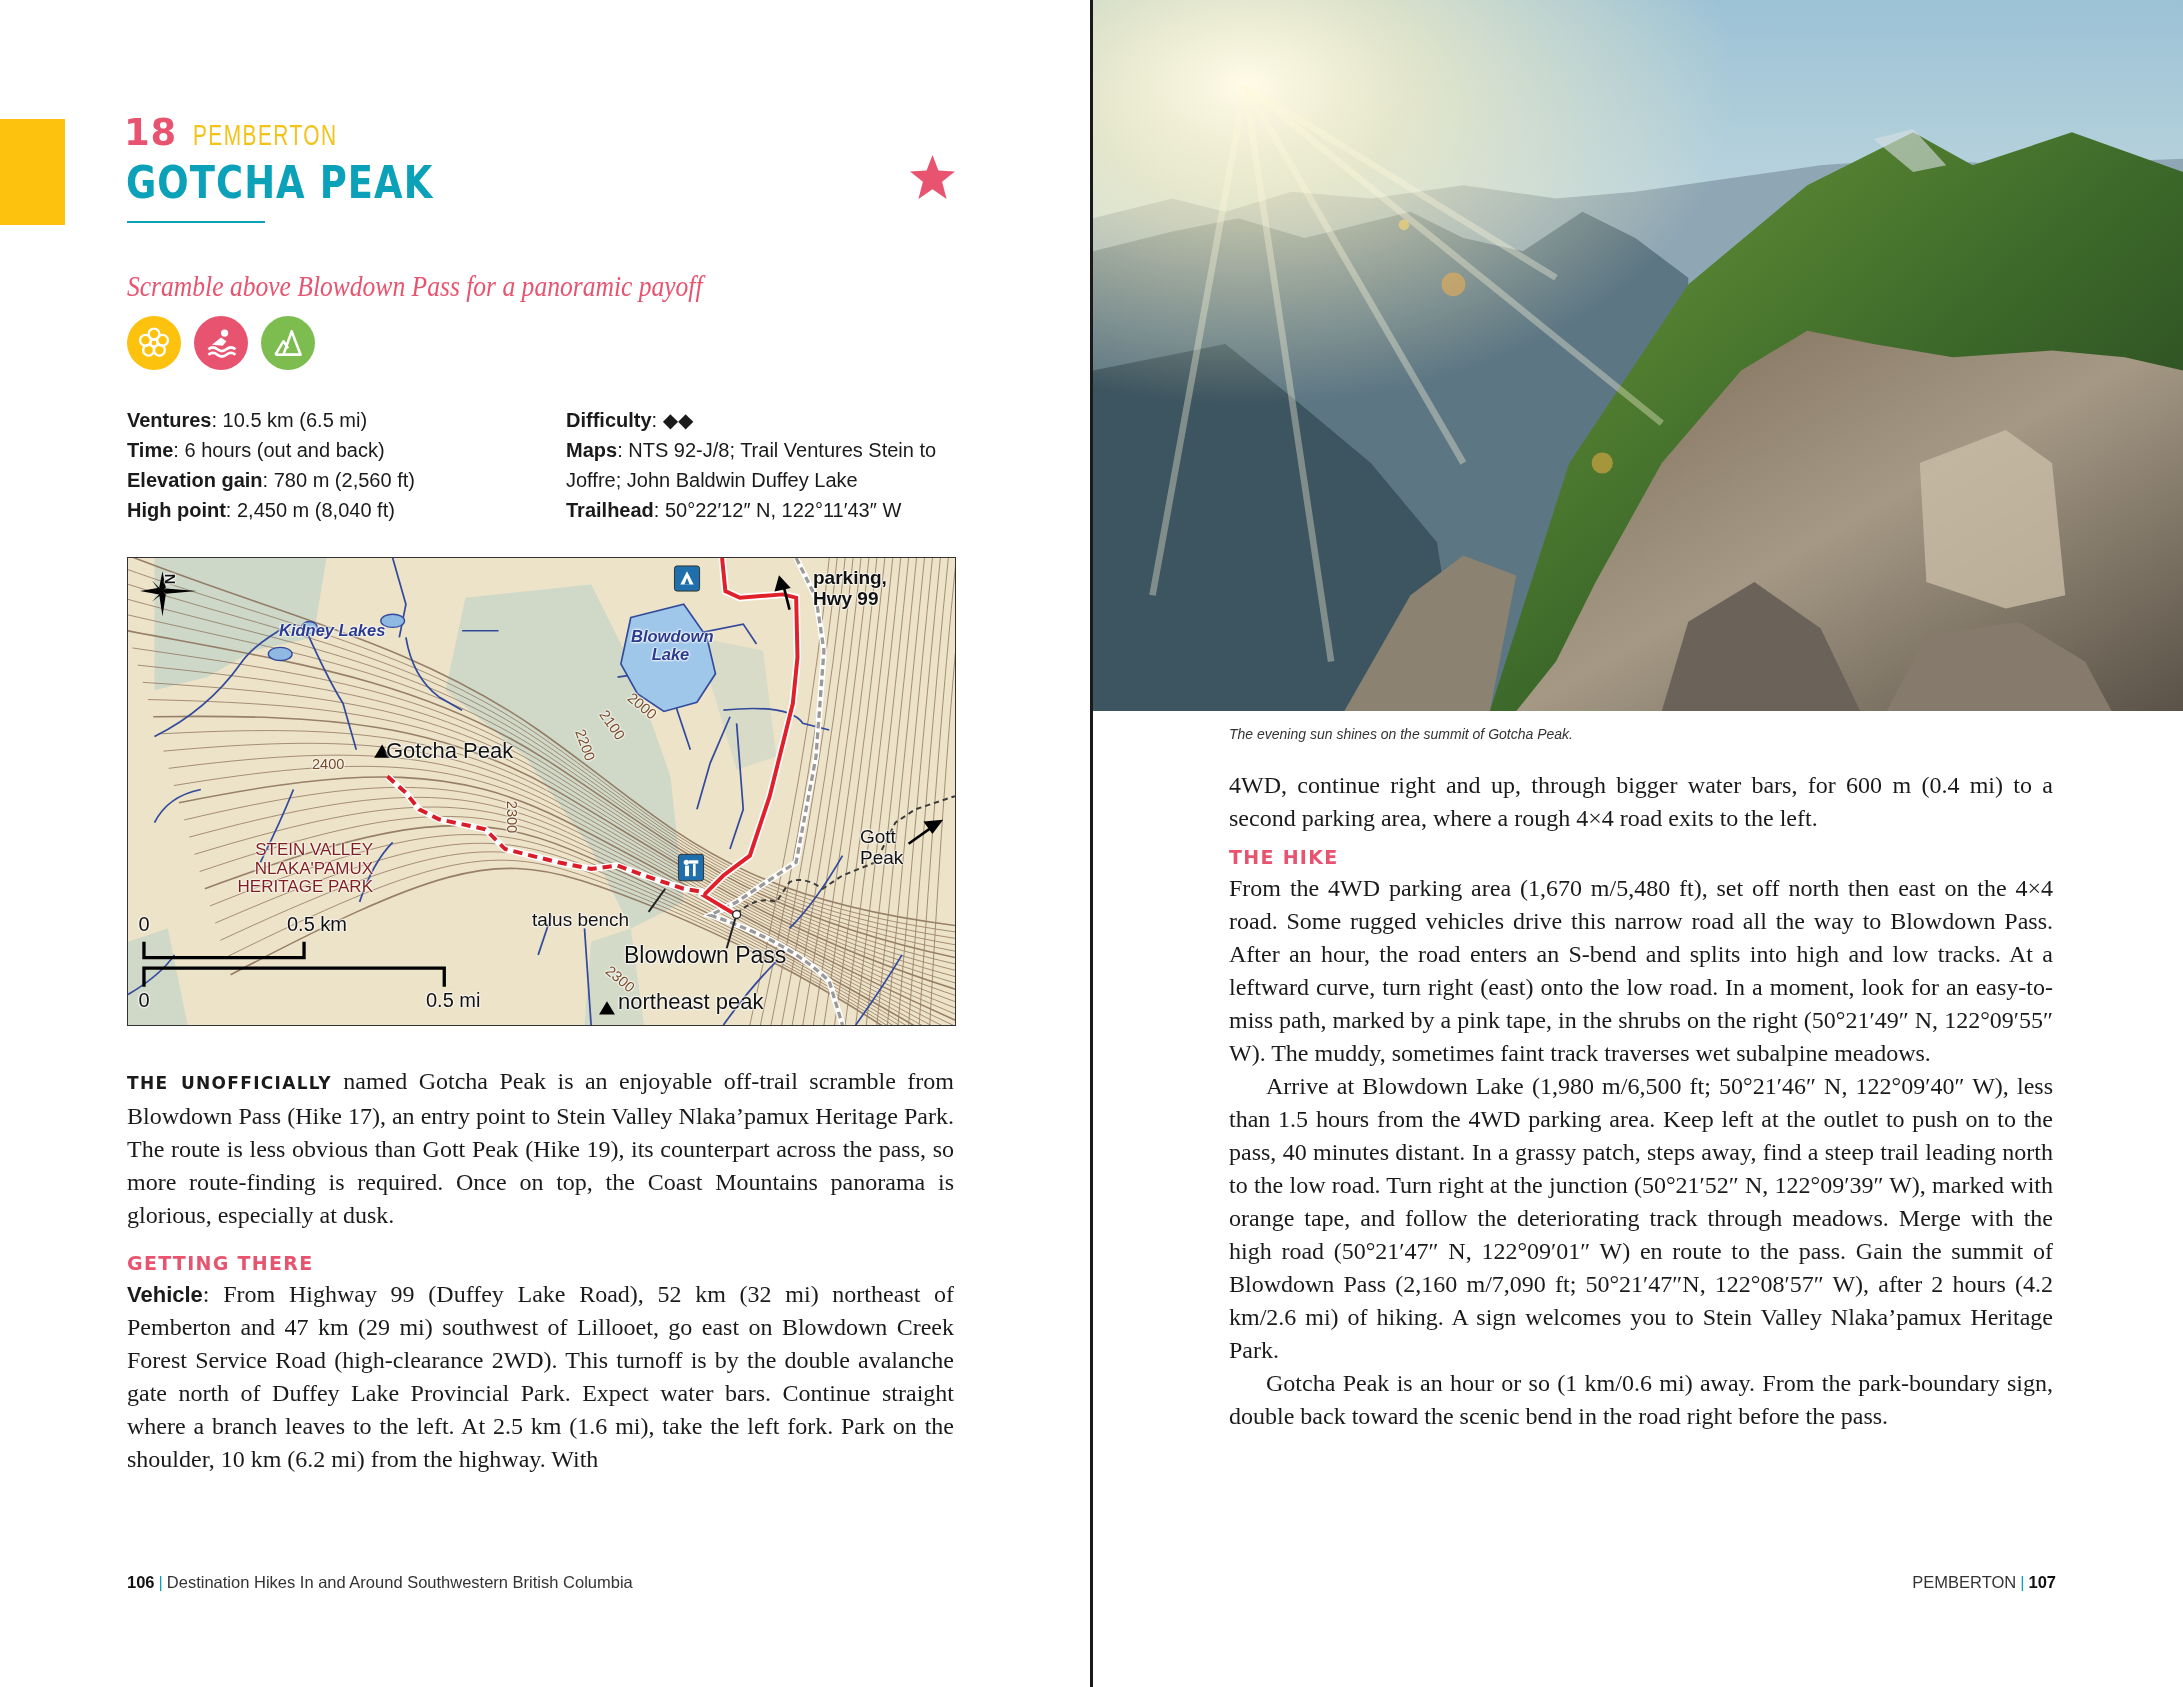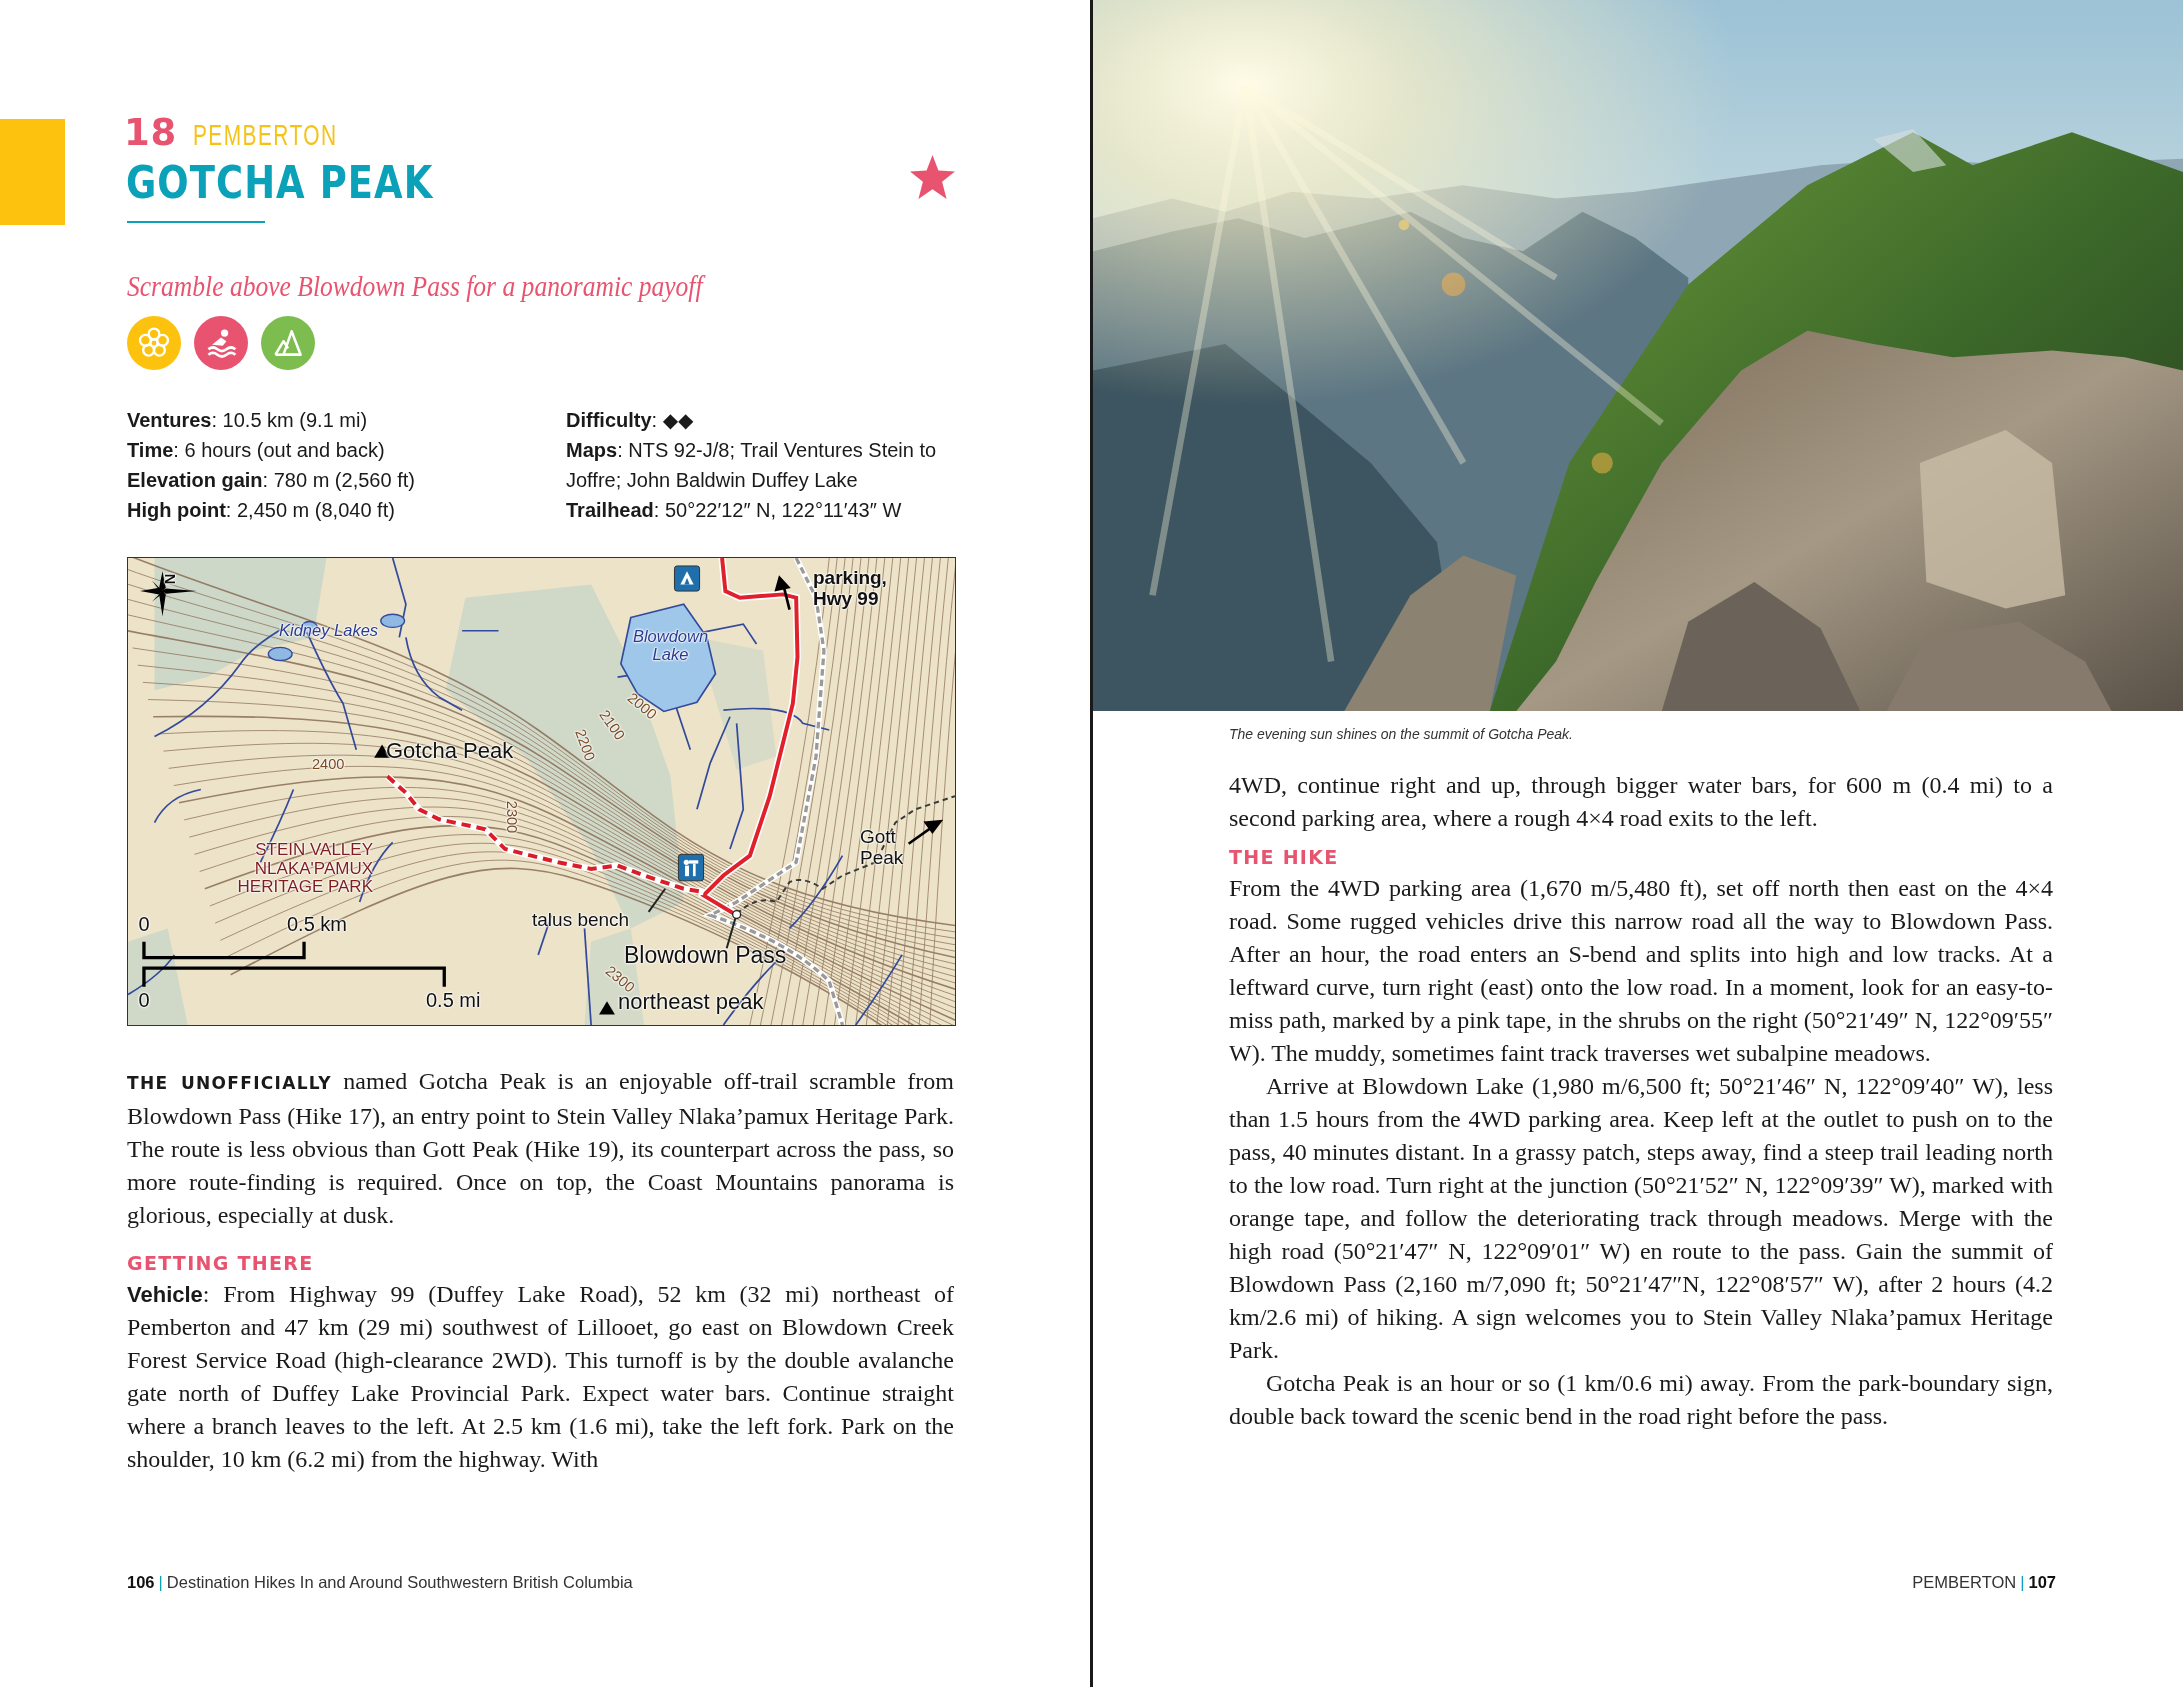--- a/index.html
+++ b/index.html
@@ -28,21 +28,21 @@
 
   .stats { position:absolute; top:405px; font-family:"Liberation Sans", sans-serif; font-size:20px; line-height:30px; color:#1a1a1a; }
   .stats b { font-weight:bold; }
   #stats-left { left:127px; }
   #stats-right { left:566px; width:397px; }
 
   .map { position:absolute; left:127px; top:557px; width:827px; height:467px; border:1.3px solid #333; overflow:hidden; background:#ece3c8; }
   .map svg { position:absolute; left:0; top:0; width:827px; height:467px; }
   .map-label { position:absolute; font-family:"Liberation Sans", sans-serif; color:#111; white-space:nowrap;
                text-shadow: 0 0 2.6px #fff, 0 0 2.6px #fff, 0 0 2px #fff, 0 0 1.3px #fff; }
-  .map-lbl-blue { color:#2a3b8f; font-style:italic; font-weight:normal; }
+  .map-lbl-blue { color:#2a3b8f; font-style:italic; font-weight:bold; }
   .map-lbl-green { color:#7f1d1d; font-weight:normal; text-align:right; line-height:18.5px; }
   .map-lbl-contour { color:#7a4a24; font-size:14.6px; }
 
   .body-text { position:absolute; font-family:"Liberation Serif", serif; font-size:24px; line-height:33px; color:#1a1a1a;
                text-align:justify; }
   .body-text p { margin:0; }
   .indent { text-indent:37px; }
   .smallcaps-lead { font-family:"DejaVu Sans", sans-serif; font-weight:bold; font-size:17px; letter-spacing:1.3px; }
   .section-head { font-family:"DejaVu Sans", sans-serif; font-weight:bold; font-size:19px; color:#e85470; letter-spacing:1.3px; margin:0; line-height:30px; }
 
@@ -108,21 +108,21 @@
           <g fill="none" stroke="#fff" stroke-width="2.8" stroke-linejoin="round">
         <path d="M6 33 L15 18 L20 26"></path>
             <path d="M15 33 L24 7 L34 33 Z"></path>
             <path d="M6 33 L34 33"></path>
           </g>
         </svg>
     </div>
   </div>
 
   <div class="stats" id="stats-left">
-    <div><b>Ventures</b>: <span>10.5 km (9.1 mi)</span></div>
+    <div><b>Ventures</b>: <span>10.5 km (6.5 mi)</span></div>
     <div><b>Time</b>: <span>6 hours (out and back)</span></div>
     <div><b>Elevation gain</b>: <span>780 m (2,560 ft)</span></div>
     <div><b>High point</b>: <span>2,450 m (8,040 ft)</span></div>
   </div>
   <div class="stats" id="stats-right">
     <div><b>Difficulty</b>: <span>◆◆</span></div>
     <div><b>Maps</b>: <span>NTS 92-J/8; Trail Ventures Stein to Joffre; John Baldwin Duffey Lake</span></div>
     <div><b>Trailhead</b>: <span>50°22′12″ N, 122°11′43″ W</span></div>
   </div>
 

